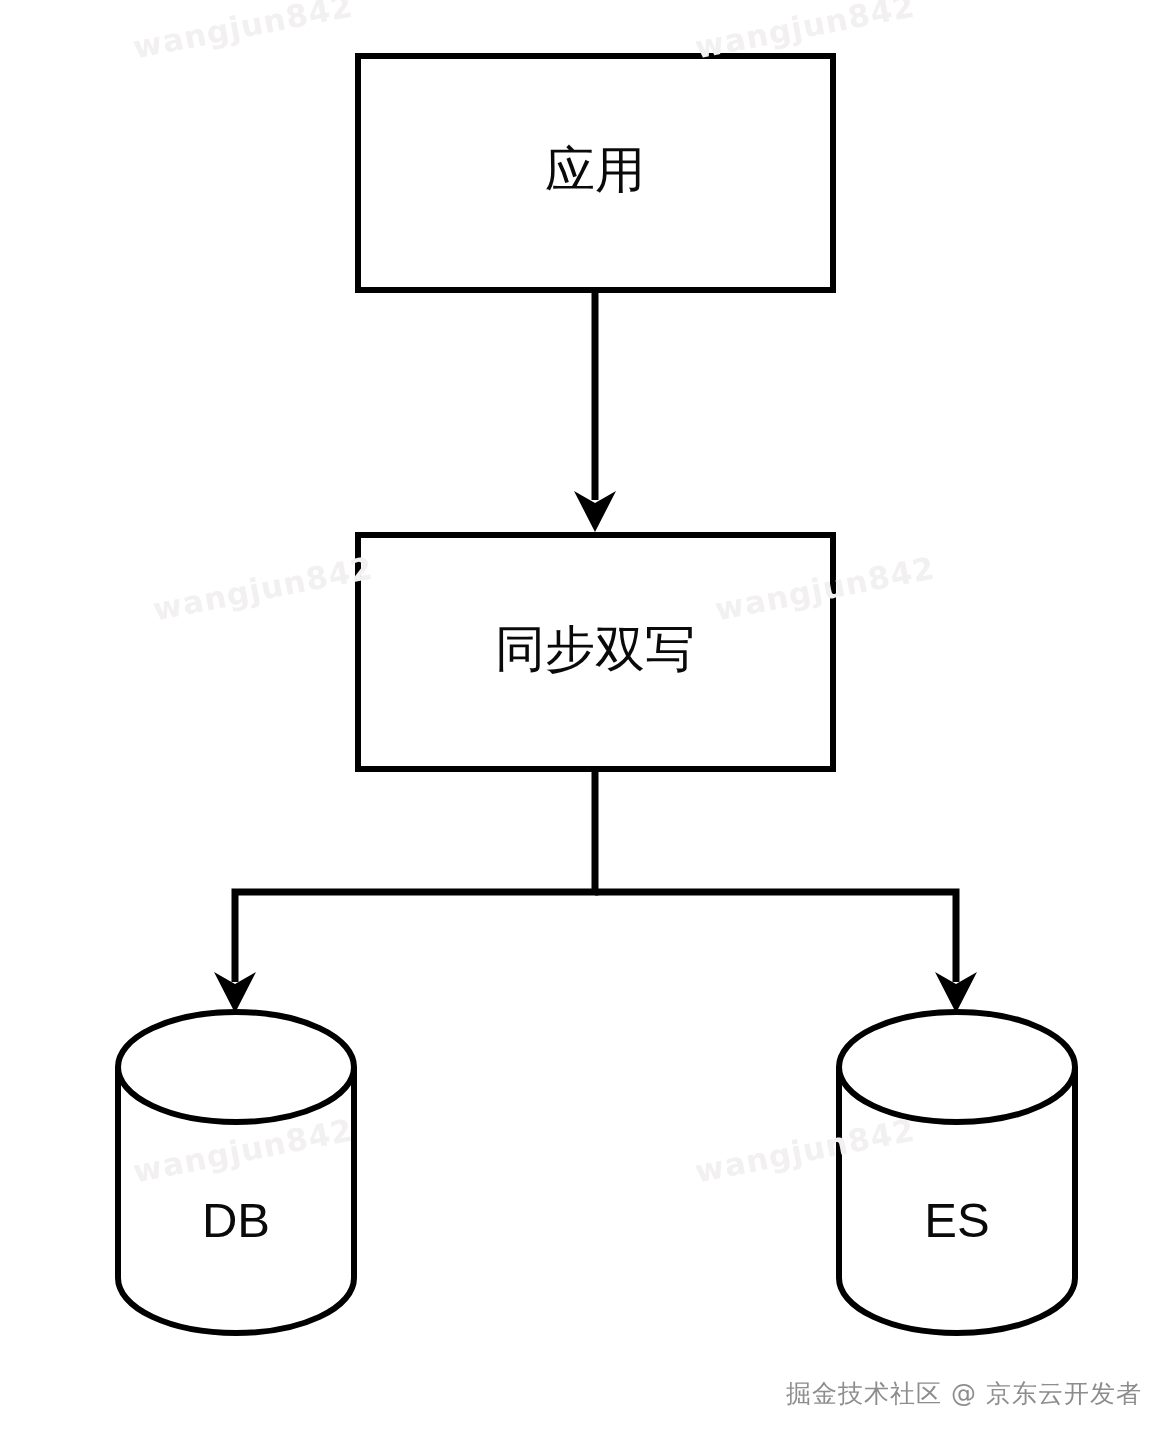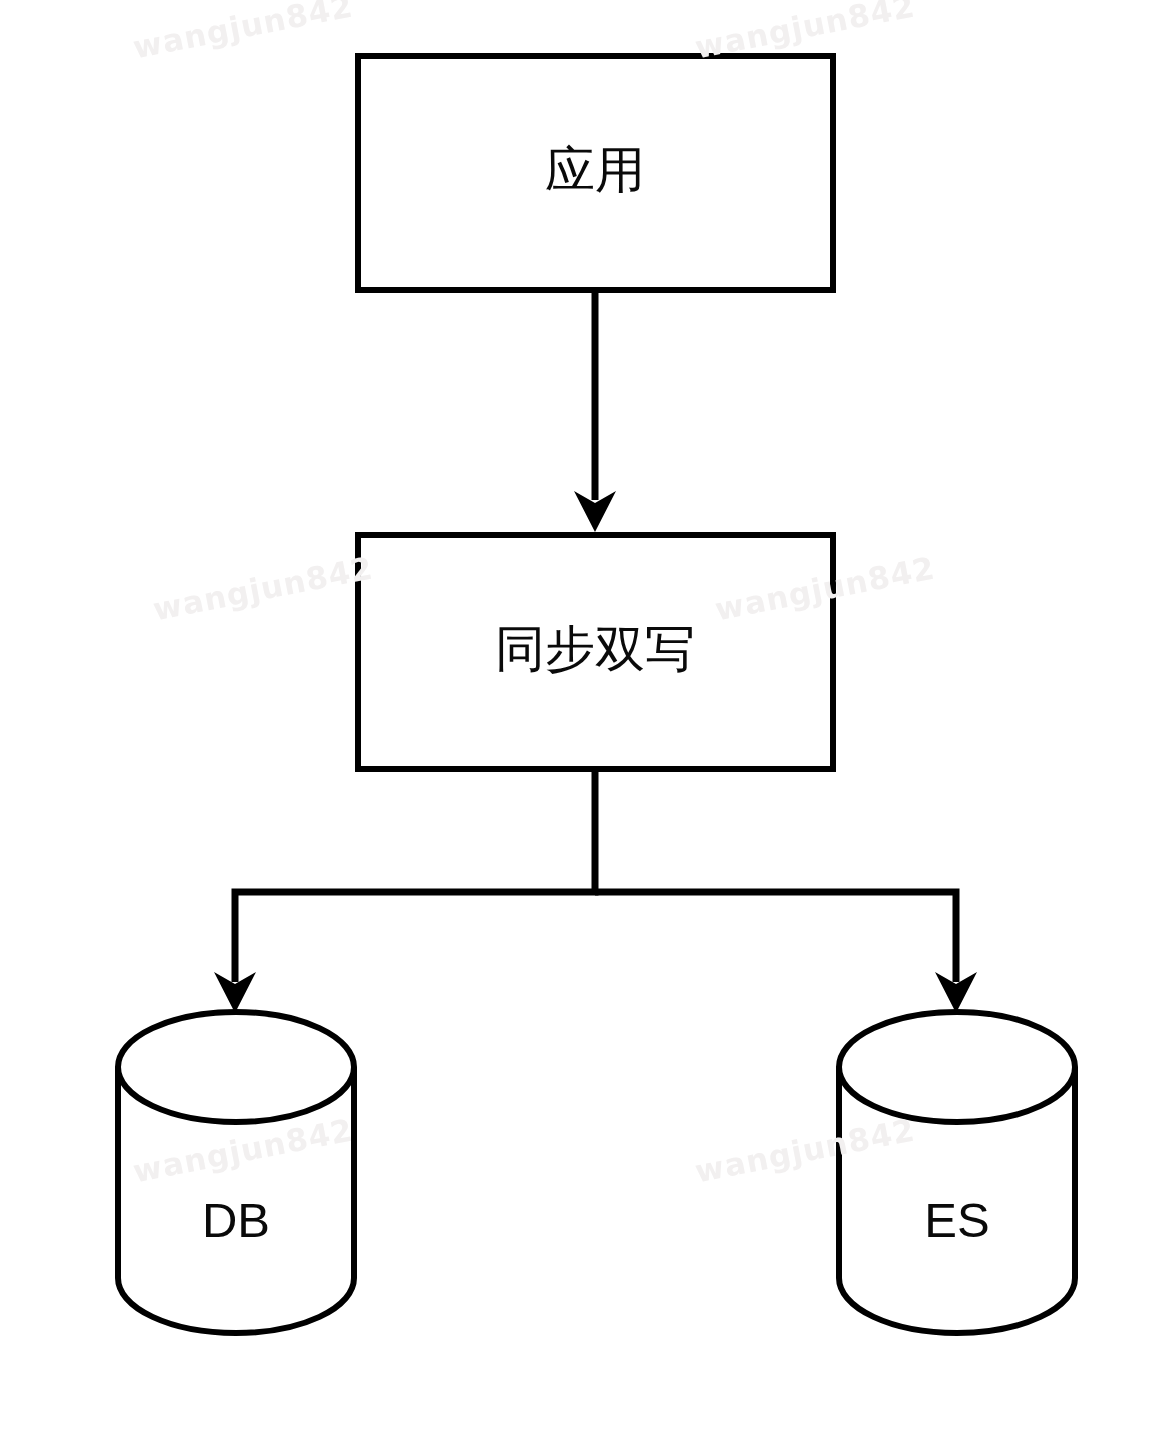--- a/index.html
+++ b/index.html
@@ -146,14 +146,15 @@
 
   <div class="wm-layer">
       <span class="wm" style="left: 130px; top: 30px; color: rgb(242, 240, 240); transform: rotate(-11deg);">wangjun842</span>
       <span class="wm" style="left: 692px; top: 30px; color: rgb(242, 240, 240); transform: rotate(-11deg);">wangjun842</span>
       <span class="wm" style="left: 150px; top: 592px; color: rgb(242, 240, 240); transform: rotate(-11deg);">wangjun842</span>
       <span class="wm" style="left: 712px; top: 592px; color: rgb(242, 240, 240); transform: rotate(-11deg);">wangjun842</span>
       <span class="wm" style="left: 130px; top: 1154px; color: rgb(242, 240, 240); transform: rotate(-11deg);">wangjun842</span>
       <span class="wm" style="left: 692px; top: 1154px; color: rgb(242, 240, 240); transform: rotate(-11deg);">wangjun842</span>
     </div>
 
+  <div class="footer-credit">掘金技术社区 @ 京东云开发者</div>
 
 </div>
 
 </body></html>

